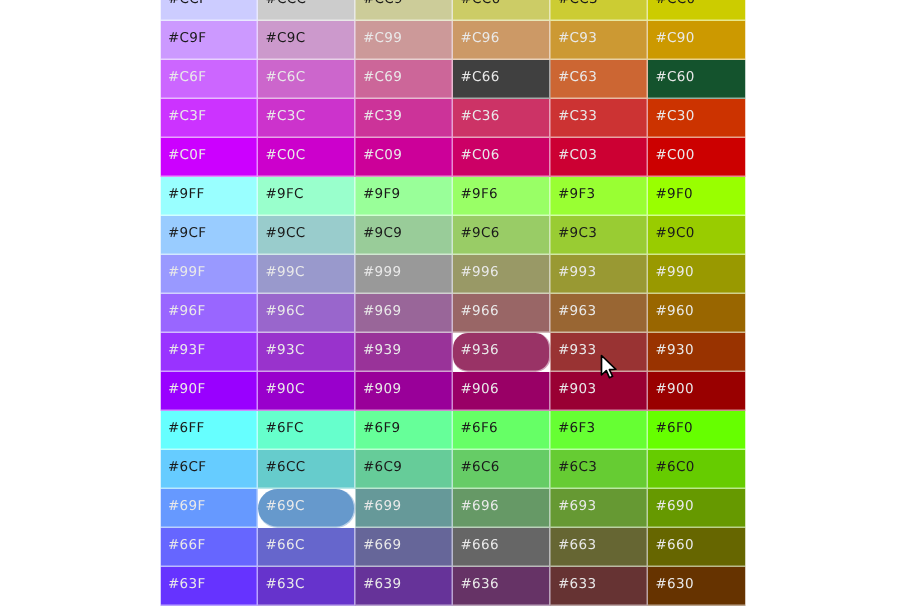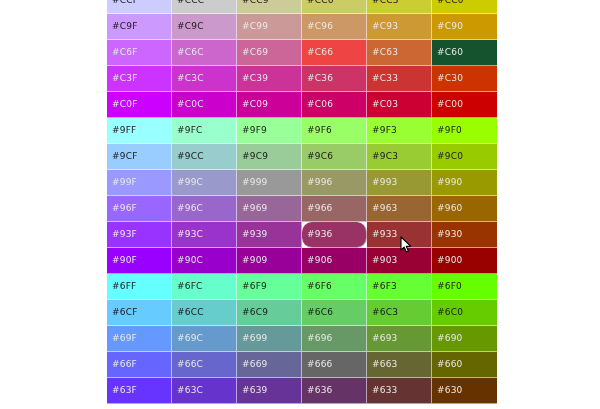--- a/index.html
+++ b/index.html
@@ -113,21 +113,21 @@
         <div class="swatch-row">
           <div class="swatch-cell" style="background-color: rgb(204, 102, 255);">
             <span class="swatch-label lbl-light">#C6F</span>
           </div>
           <div class="swatch-cell" style="background-color: rgb(204, 102, 204);">
             <span class="swatch-label lbl-light">#C6C</span>
           </div>
           <div class="swatch-cell" style="background-color: rgb(204, 102, 153);">
             <span class="swatch-label lbl-light">#C69</span>
           </div>
-          <div class="swatch-cell" style="background-color: #ef4444;">
+          <div class="swatch-cell" style="background-color: #404040;">
             <span class="swatch-label lbl-light">#C66</span>
           </div>
           <div class="swatch-cell" style="background-color: rgb(204, 102, 51);">
             <span class="swatch-label lbl-light">#C63</span>
           </div>
           <div class="swatch-cell" style="background-color: #14532d;">
             <span class="swatch-label lbl-light">#C60</span>
           </div>
         </div>
         <div class="swatch-row">
@@ -327,21 +327,21 @@
             <span class="swatch-label lbl-dark">#6C3</span>
           </div>
           <div class="swatch-cell" style="background-color: rgb(102, 204, 0);">
             <span class="swatch-label lbl-dark">#6C0</span>
           </div>
         </div>
         <div class="swatch-row">
           <div class="swatch-cell" style="background-color: rgb(102, 153, 255);">
             <span class="swatch-label lbl-light">#69F</span>
           </div>
-          <div class="swatch-cell" style="background-color: rgb(102, 153, 204);">
+          <div class="swatch-cell" style="background-color: rgb(102, 153, 204); border-radius: 13px;">
             <span class="swatch-label lbl-light">#69C</span>
           </div>
           <div class="swatch-cell" style="background-color: rgb(102, 153, 153);">
             <span class="swatch-label lbl-light">#699</span>
           </div>
           <div class="swatch-cell" style="background-color: rgb(102, 153, 102);">
             <span class="swatch-label lbl-light">#696</span>
           </div>
           <div class="swatch-cell" style="background-color: rgb(102, 153, 51);">
             <span class="swatch-label lbl-light">#693</span>

